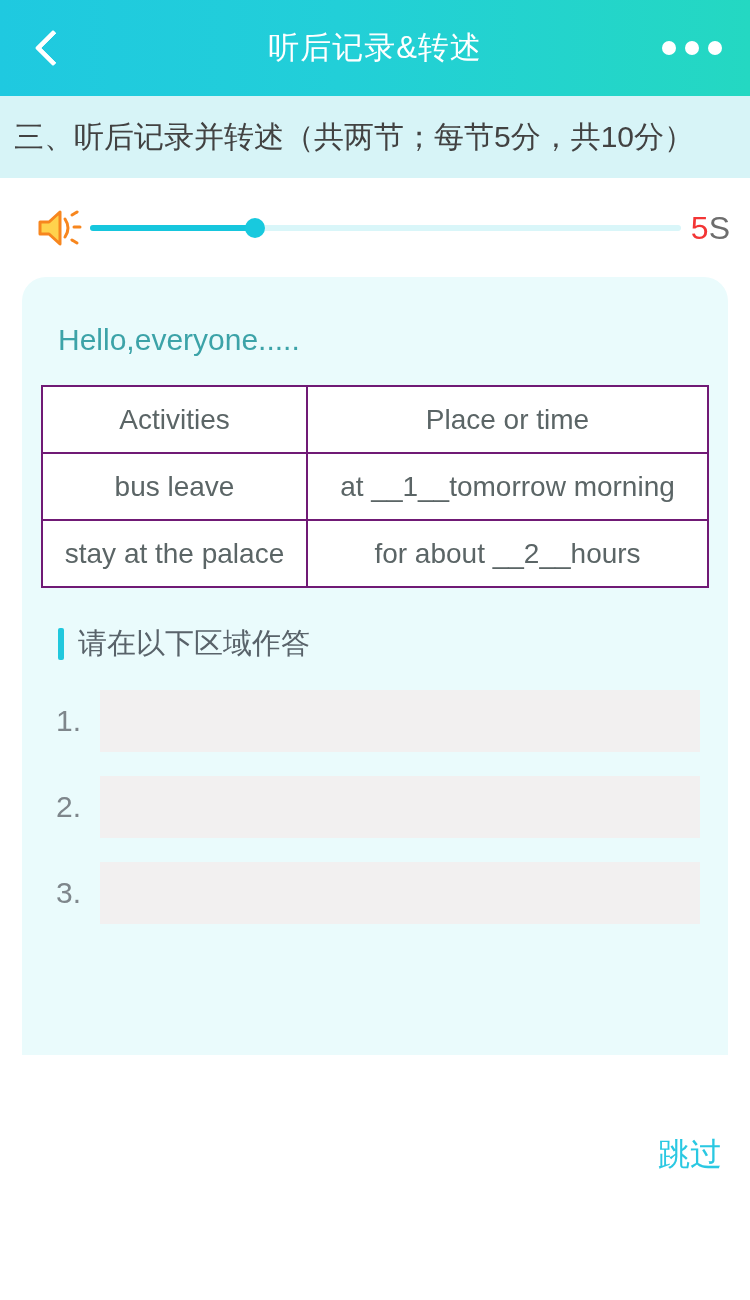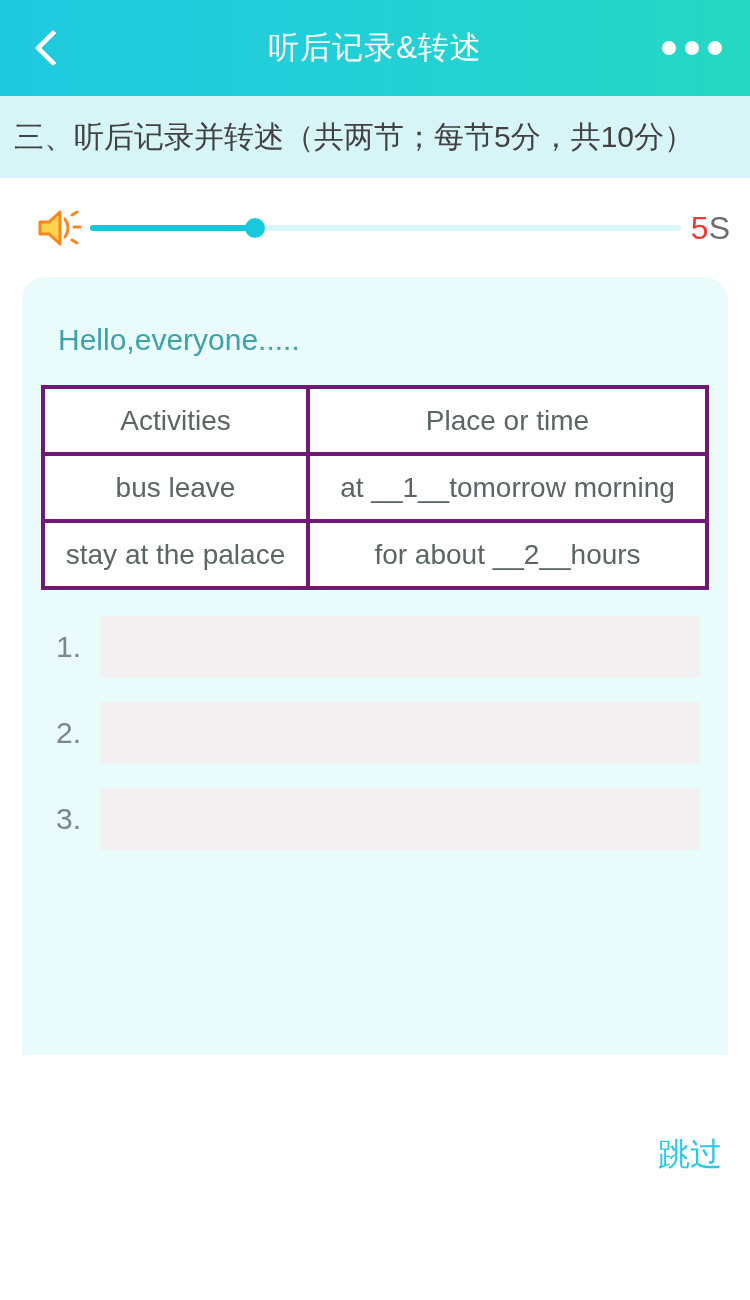--- a/index.html
+++ b/index.html
@@ -169,21 +169,21 @@
 
   
   .info-table {
     width: 668px;
     margin: 0 auto;
     border-collapse: collapse;
     background: #ffffff;
     table-layout: fixed;
   }
   .info-table td {
-    border: 4px solid #701a75;
+    border: 2px solid #701a75;
     text-align: center;
     color: #5b6566;
     font-size: 28px;
     height: 67px;
     padding: 4px 6px;
     font-weight: 400;
   }
   .info-table td.col-a { width: 265px; }
 
   
@@ -306,20 +306,24 @@
         <td class="col-a">bus leave</td>
         <td>at __1__tomorrow morning</td>
       </tr>
       <tr>
         <td class="col-a">stay at the palace</td>
         <td>for about __2__hours</td>
       </tr>
     </tbody>
   </table>
 
+  <div class="answer-heading">
+    <span class="heading-bar"></span>
+    <span class="answer-heading-text">请在以下区域作答</span>
+  </div>
 
   <div class="answer-list">
     <div class="answer-row">
       <span class="answer-num">1.</span>
       <input class="answer-input" type="text" placeholder="" style="">
     </div>
     <div class="answer-row">
       <span class="answer-num">2.</span>
       <input class="answer-input" type="text" placeholder="" style="">
     </div>

